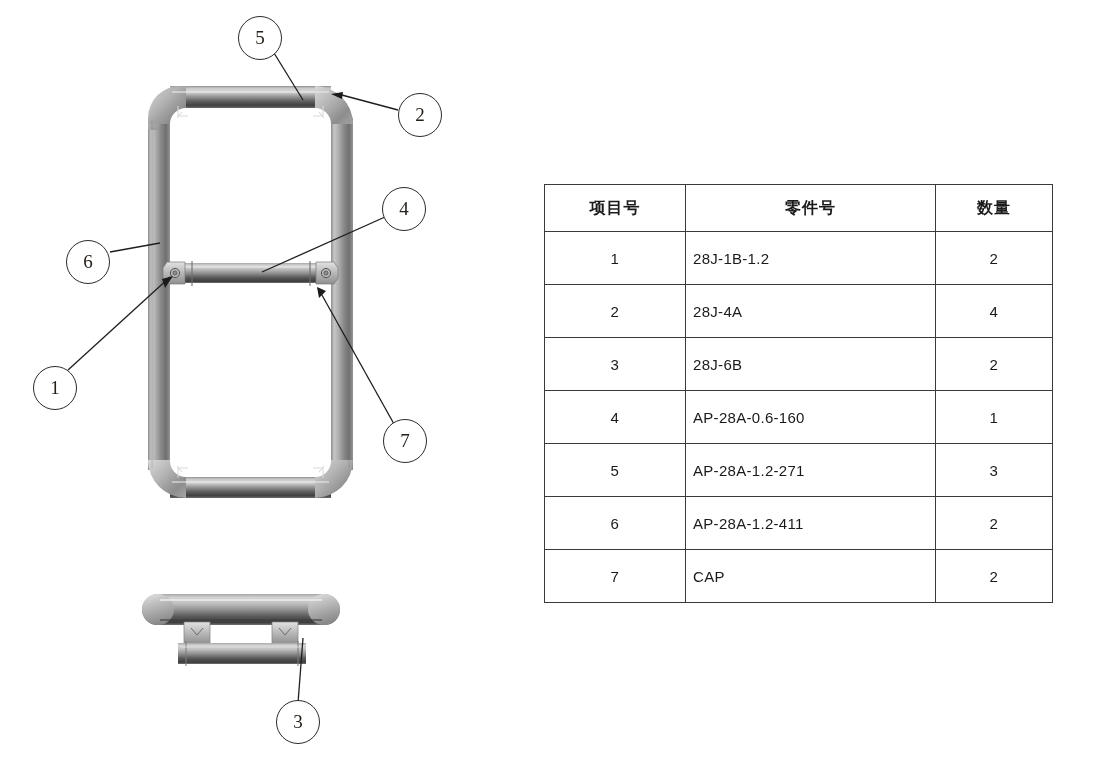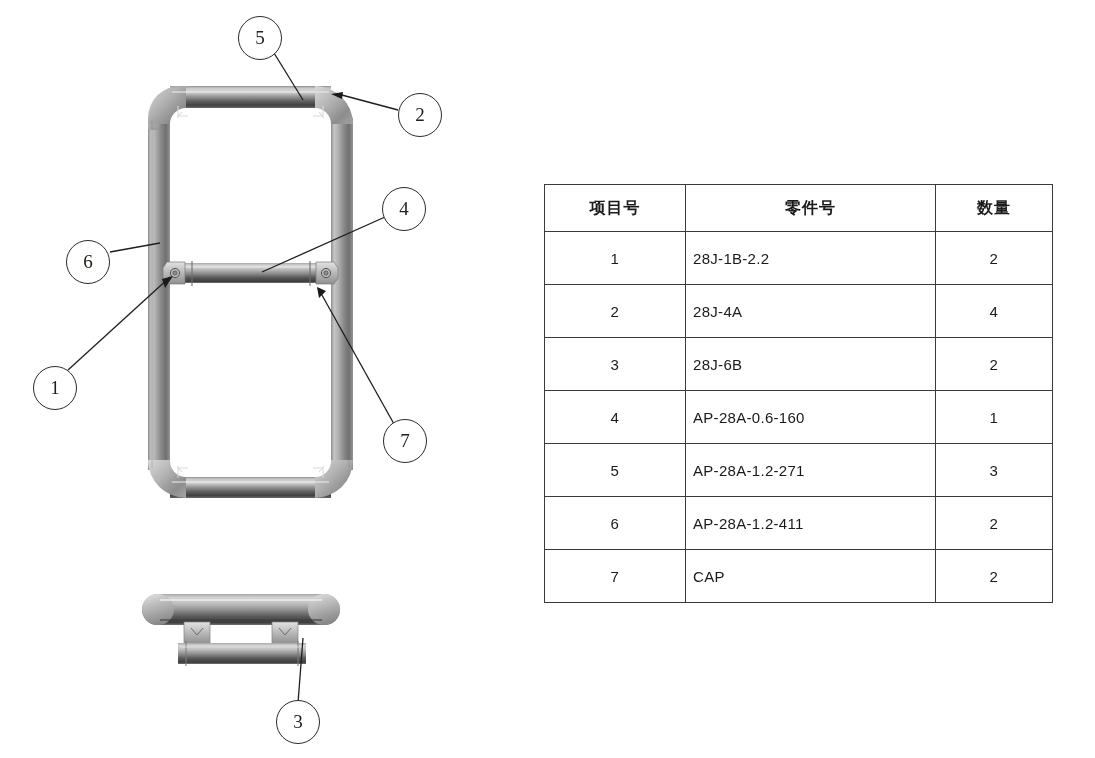--- a/index.html
+++ b/index.html
@@ -291,21 +291,21 @@
     <thead>
       <tr>
         <th>项目号</th>
         <th>零件号</th>
         <th>数量</th>
       </tr>
     </thead>
     <tbody>
       <tr>
         <td class="cell-item">1</td>
-        <td class="cell-part">28J-1B-2.2</td>
+        <td class="cell-part">28J-1B-1.2</td>
         <td class="cell-qty">2</td>
       </tr>
       <tr>
         <td class="cell-item">2</td>
         <td class="cell-part">28J-4A</td>
         <td class="cell-qty">4</td>
       </tr>
       <tr>
         <td class="cell-item">3</td>
         <td class="cell-part">28J-6B</td>

